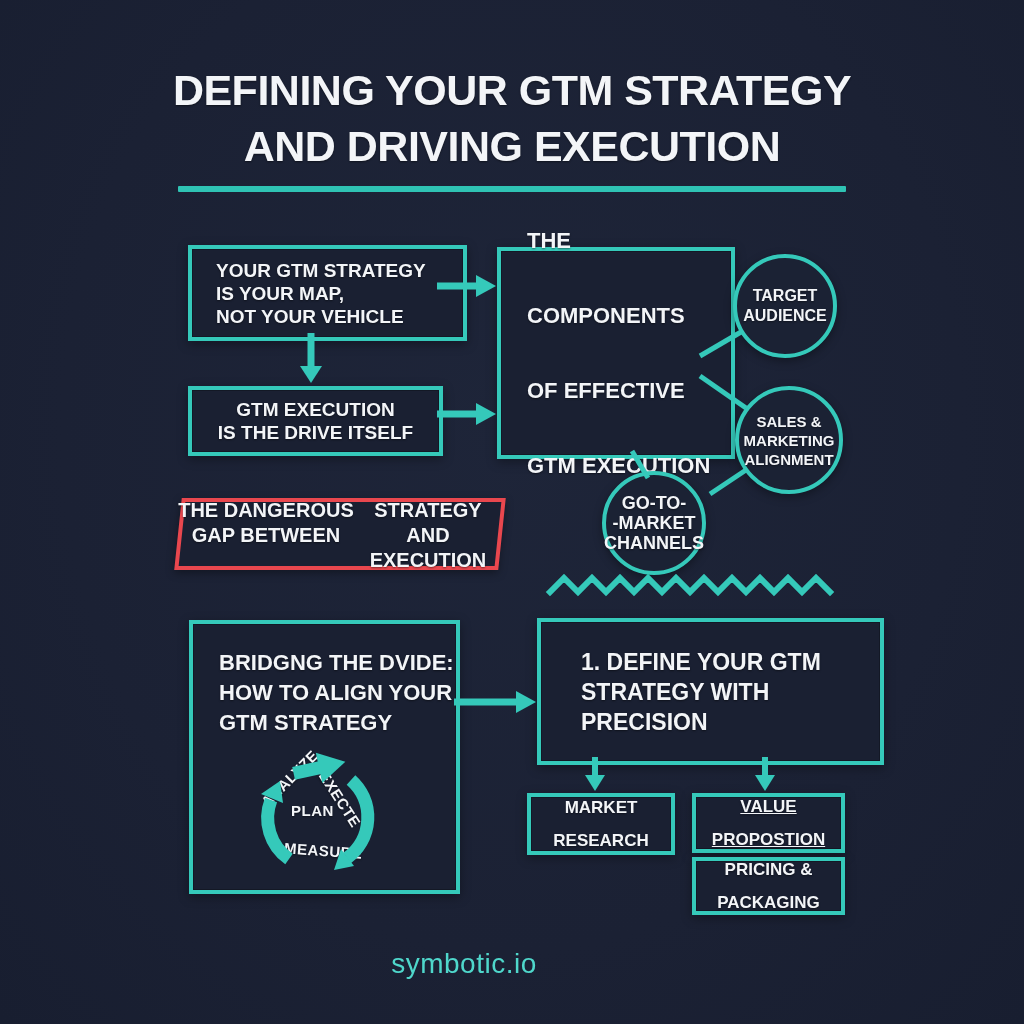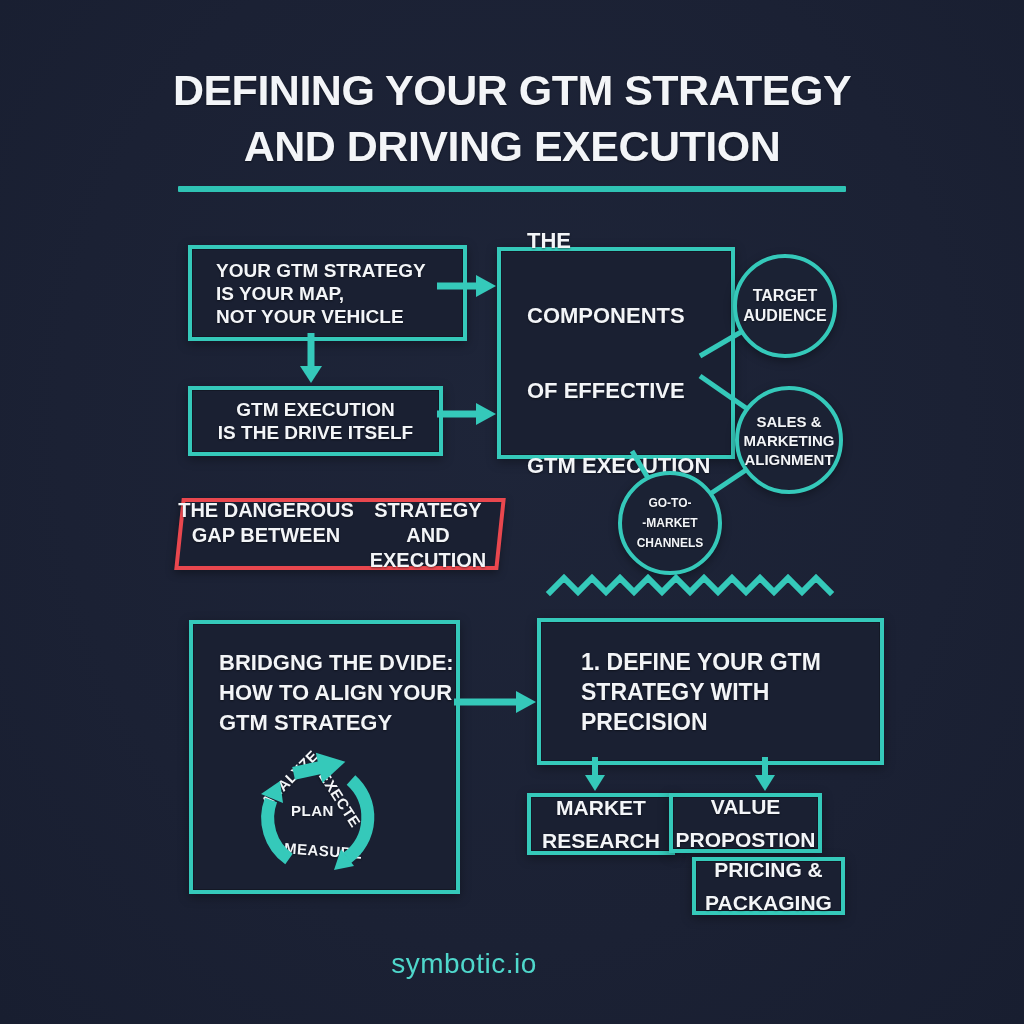--- a/index.html
+++ b/index.html
@@ -26,31 +26,31 @@
   .map-box{left:188px;top:245px;width:247px;height:88px;
     font-size:19px;line-height:23px;padding-left:24px;}
   .exec-box{left:188px;top:386px;width:247px;height:62px;
     font-size:19px;line-height:23px;text-align:center;}
   .components-box{left:497px;top:247px;width:204px;height:204px;
     font-size:22px;line-height:30px;padding-left:26px;gap:45px;}
   .define-box{left:537px;top:618px;width:299px;height:139px;
     font-size:23px;line-height:30px;padding-left:40px;}
   .bridge-box{left:189px;top:620px;width:263px;height:266px;justify-content:flex-start;}
   .bridge-title{padding:24px 4px 0 26px;font-size:22px;line-height:30px;}
-  .sub-box{text-align:center;font-size:21px;line-height:21px;gap:12px;}
+  .sub-box{text-align:center;font-size:17px;line-height:21px;gap:12px;}
   .mr-box{left:527px;top:793px;width:140px;height:54px;}
-  .vp-box{left:669px;top:793px;width:145px;height:52px;}
+  .vp-box{left:692px;top:793px;width:145px;height:52px;text-decoration:underline;}
   .pp-box{left:692px;top:857px;width:145px;height:50px;}
   
   .circle{position:absolute;border:4px solid #35c9ba;border-radius:50%;
     background:#1b2234;display:flex;flex-direction:column;align-items:center;justify-content:center;
     text-align:left;box-shadow:0 3px 10px rgba(0,0,0,.35);}
   .c-target{left:733px;top:254px;width:96px;height:96px;font-size:16px;line-height:20px;}
   .c-sales{left:735px;top:386px;width:100px;height:100px;font-size:15px;line-height:19px;}
-  .c-channels{left:618px;top:471px;width:96px;height:96px;font-size:12px;line-height:20px;}
+  .c-channels{left:602px;top:471px;width:96px;height:96px;font-size:18px;line-height:20px;}
   
   .gap-banner{position:absolute;left:178px;top:498px;width:324px;height:72px;}
   .gap-border{position:absolute;left:0;top:0;right:0;bottom:0;border:4px solid #e9474e;
     transform:skewX(-6deg);box-shadow:0 3px 8px rgba(0,0,0,.35);background:#1a2032;}
   .gap-text{position:absolute;left:0;top:0;width:100%;height:100%;
     display:flex;flex-direction:row;justify-content:center;text-align:center;
     font-size:20px;line-height:25px;}
   
   .cyc{position:absolute;font-size:15px;letter-spacing:.5px;white-space:nowrap;}
   

